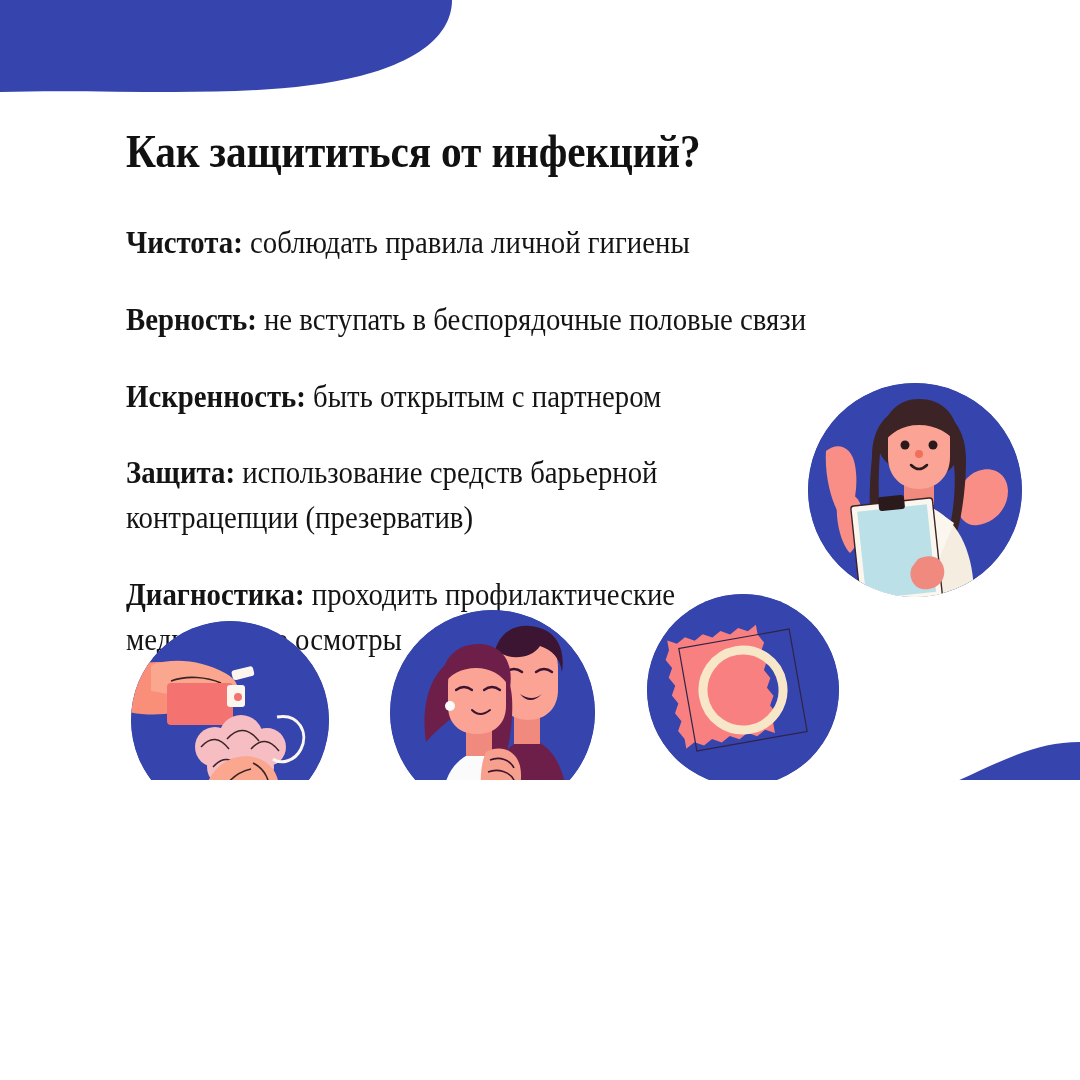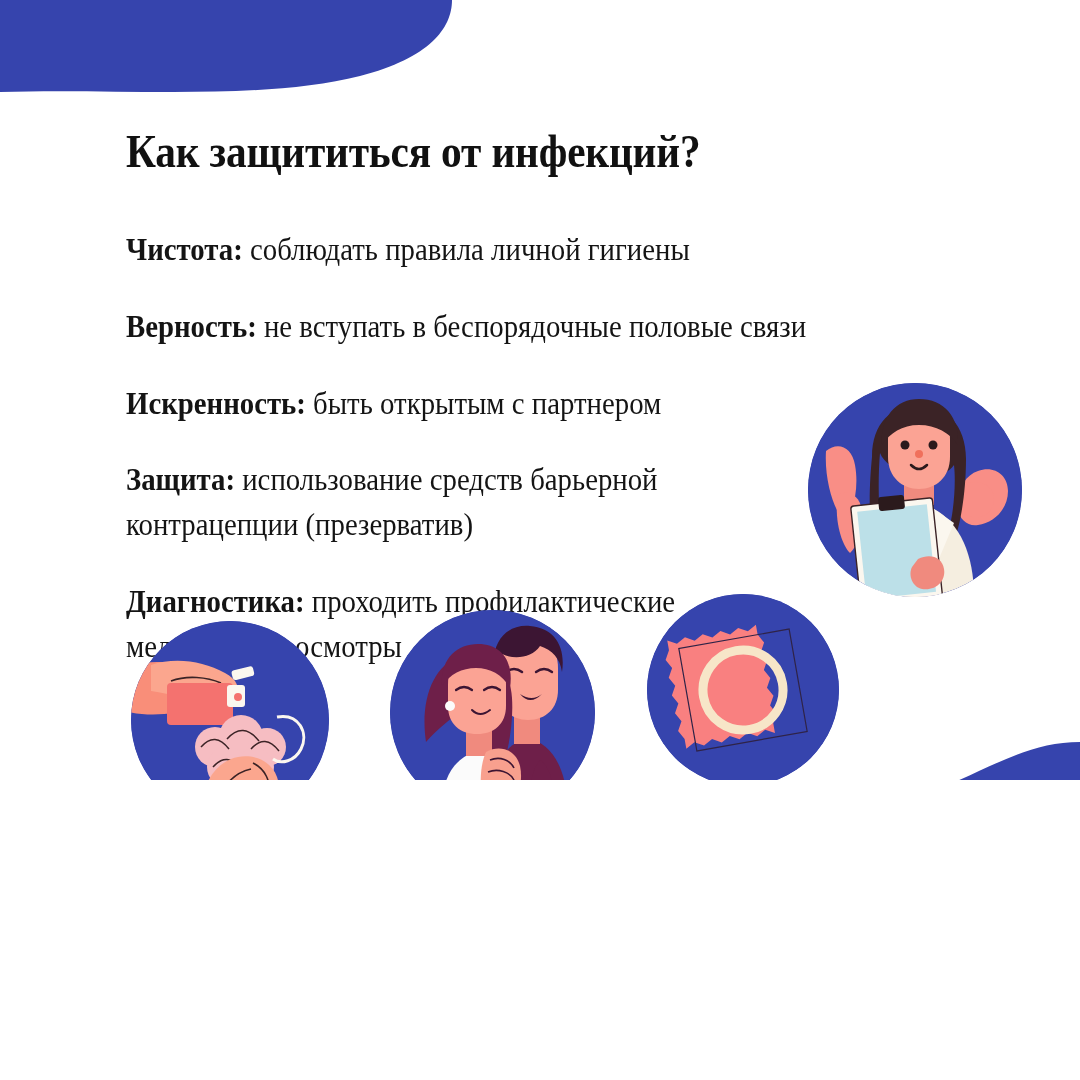--- a/index.html
+++ b/index.html
@@ -39,21 +39,21 @@
     line-height: 1.05;
     transform: scaleX(0.88);
     transform-origin: left top;
     white-space: nowrap;
   }
 
   
   .list {
     position: absolute;
     left: 126px;
-    top: 195px;
+    top: 188px;
     width: 900px;
   }
   .list-item {
     font-size: 32px;
     line-height: 1.40;
     color: #141414;
     margin-bottom: 16px;
     transform: scaleX(0.90);
     transform-origin: left top;
     width: 960px;

